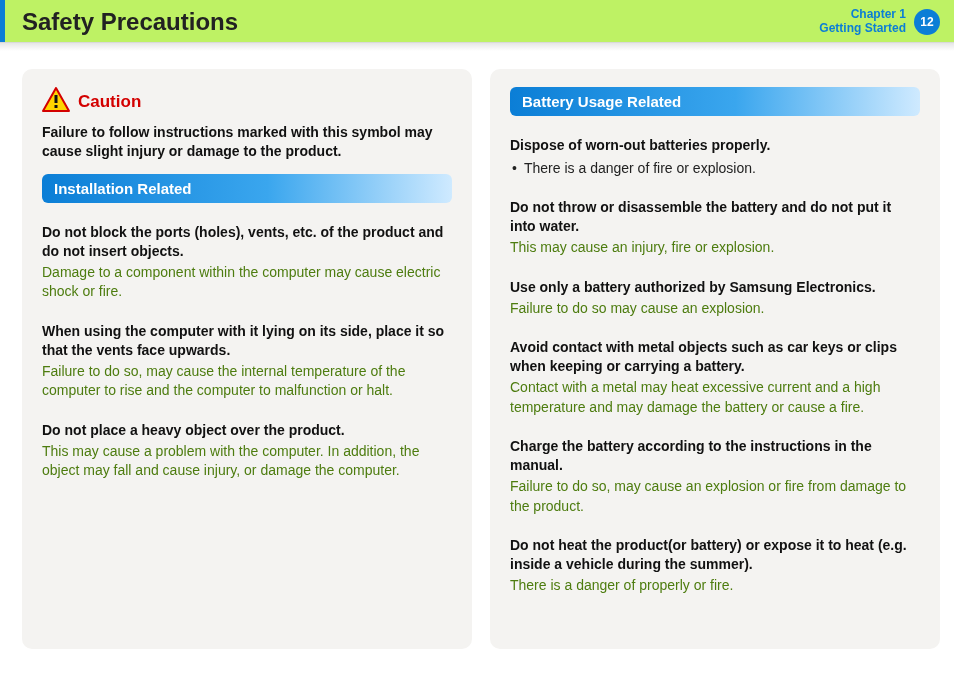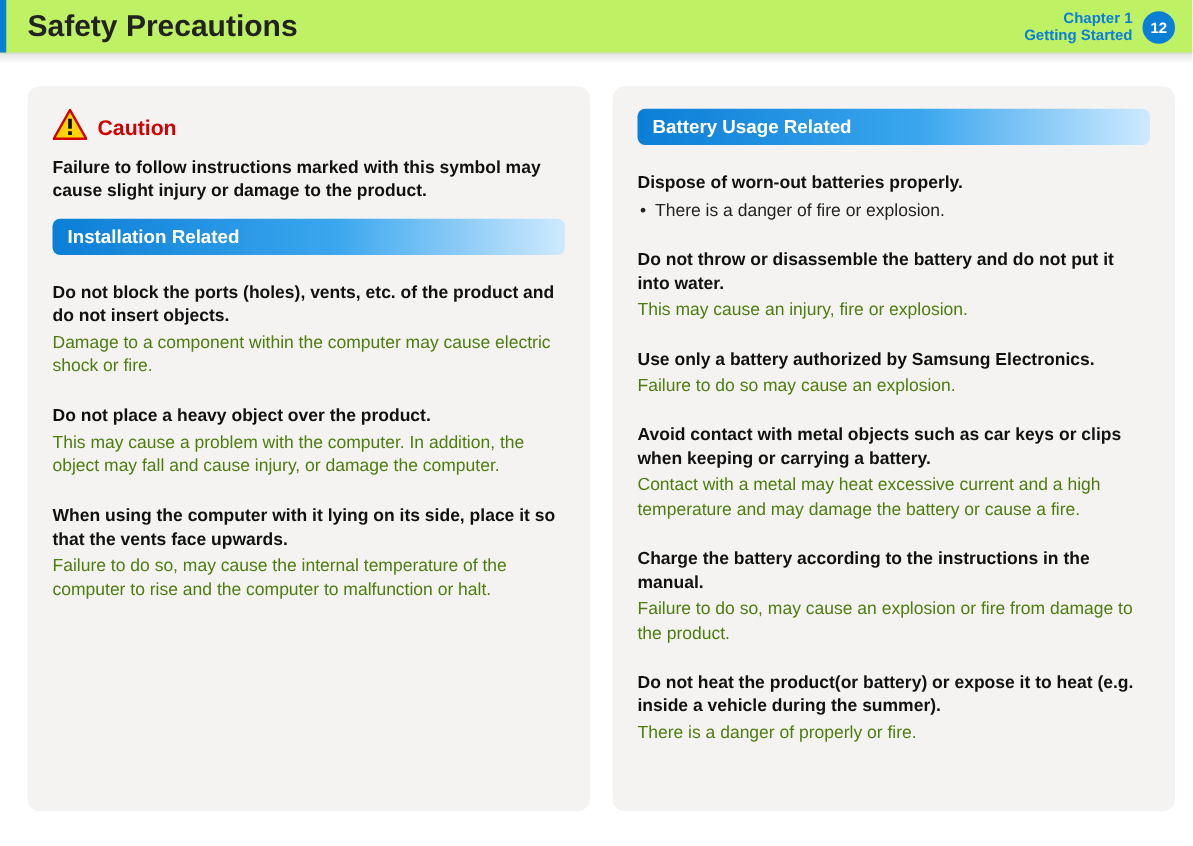--- a/index.html
+++ b/index.html
@@ -171,26 +171,26 @@
     </div>
     <div class="caution-desc">Failure to follow instructions marked with this symbol may cause slight injury or damage to the product.</div>
 
     <div class="section-pill">Installation Related</div>
 
     <div class="block">
       <b class="h">Do not block the ports (holes), vents, etc. of the product and do not insert objects.</b>
       <div class="body">Damage to a component within the computer may cause electric shock or fire.</div>
     </div>
     <div class="block">
+      <b class="h">When using the computer with it lying on its side, place it so that the vents face upwards.</b>
+      <div class="body">Failure to do so, may cause the internal temperature of the computer to rise and the computer to malfunction or halt.</div>
+    </div>
+    <div class="block">
       <b class="h">Do not place a heavy object over the product.</b>
       <div class="body">This may cause a problem with the computer. In addition, the object may fall and cause injury, or damage the computer.</div>
-    </div>
-    <div class="block">
-      <b class="h">When using the computer with it lying on its side, place it so that the vents face upwards.</b>
-      <div class="body">Failure to do so, may cause the internal temperature of the computer to rise and the computer to malfunction or halt.</div>
     </div>
   </div>
 
   <div class="col">
     <div class="section-pill">Battery Usage Related</div>
 
     <div class="block">
       <b class="h">Dispose of worn-out batteries properly.</b>
       <ul class="bullets">
         <li>There is a danger of fire or explosion.</li>

